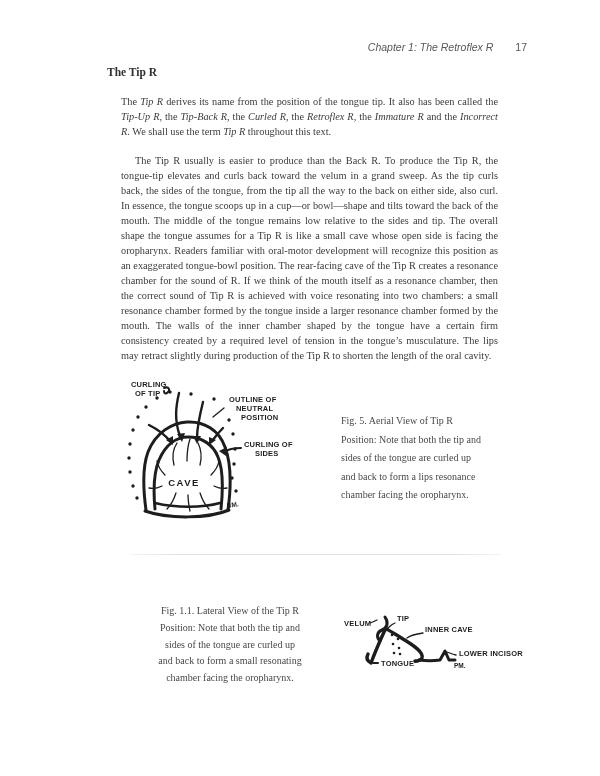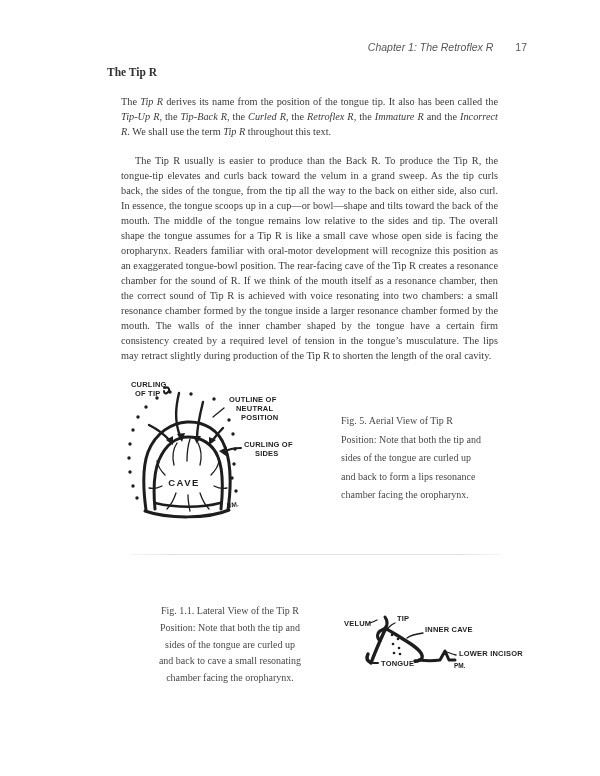--- a/index.html
+++ b/index.html
@@ -127,21 +127,21 @@
     <div>and back to form a lips resonance</div>
     <div>chamber facing the oropharynx.</div>
   </div>
 
   <div class="divider"></div>
 
   <div class="fig2-caption">
     <div>Fig. 1.1.  Lateral View of the Tip R</div>
     <div>Position: Note that both the tip and</div>
     <div>sides of the tongue are curled up</div>
-    <div>and back to cave a small resonating</div>
+    <div>and back to form a small resonating</div>
     <div>chamber facing the oropharynx.</div>
   </div>
 
   <svg class="fig2" width="215" height="100" viewBox="0 0 215 100">
 
     <path class="ink thin" d="M 30 15 C 33 14, 35 13, 37 12"></path>
     <path class="ink w3" d="M 45 9 C 49 15, 47 20, 42 22 C 37 24, 36 29, 40 33"></path>
 
     <path class="ink w34" d="M 28 46 C 26 50, 27 53, 31 55 C 34 47, 39 35, 44 24 C 45 22, 46 21, 47 21 C 51 24, 57 27, 63 31 C 73 37, 84 44, 82 50 C 81 52, 78 53, 75 53"></path>
     <path class="ink w3" d="M 79 52 C 86 53, 94 53, 100 52 L 105 43 L 109 52 C 111 52, 113 52, 115 52"></path>

